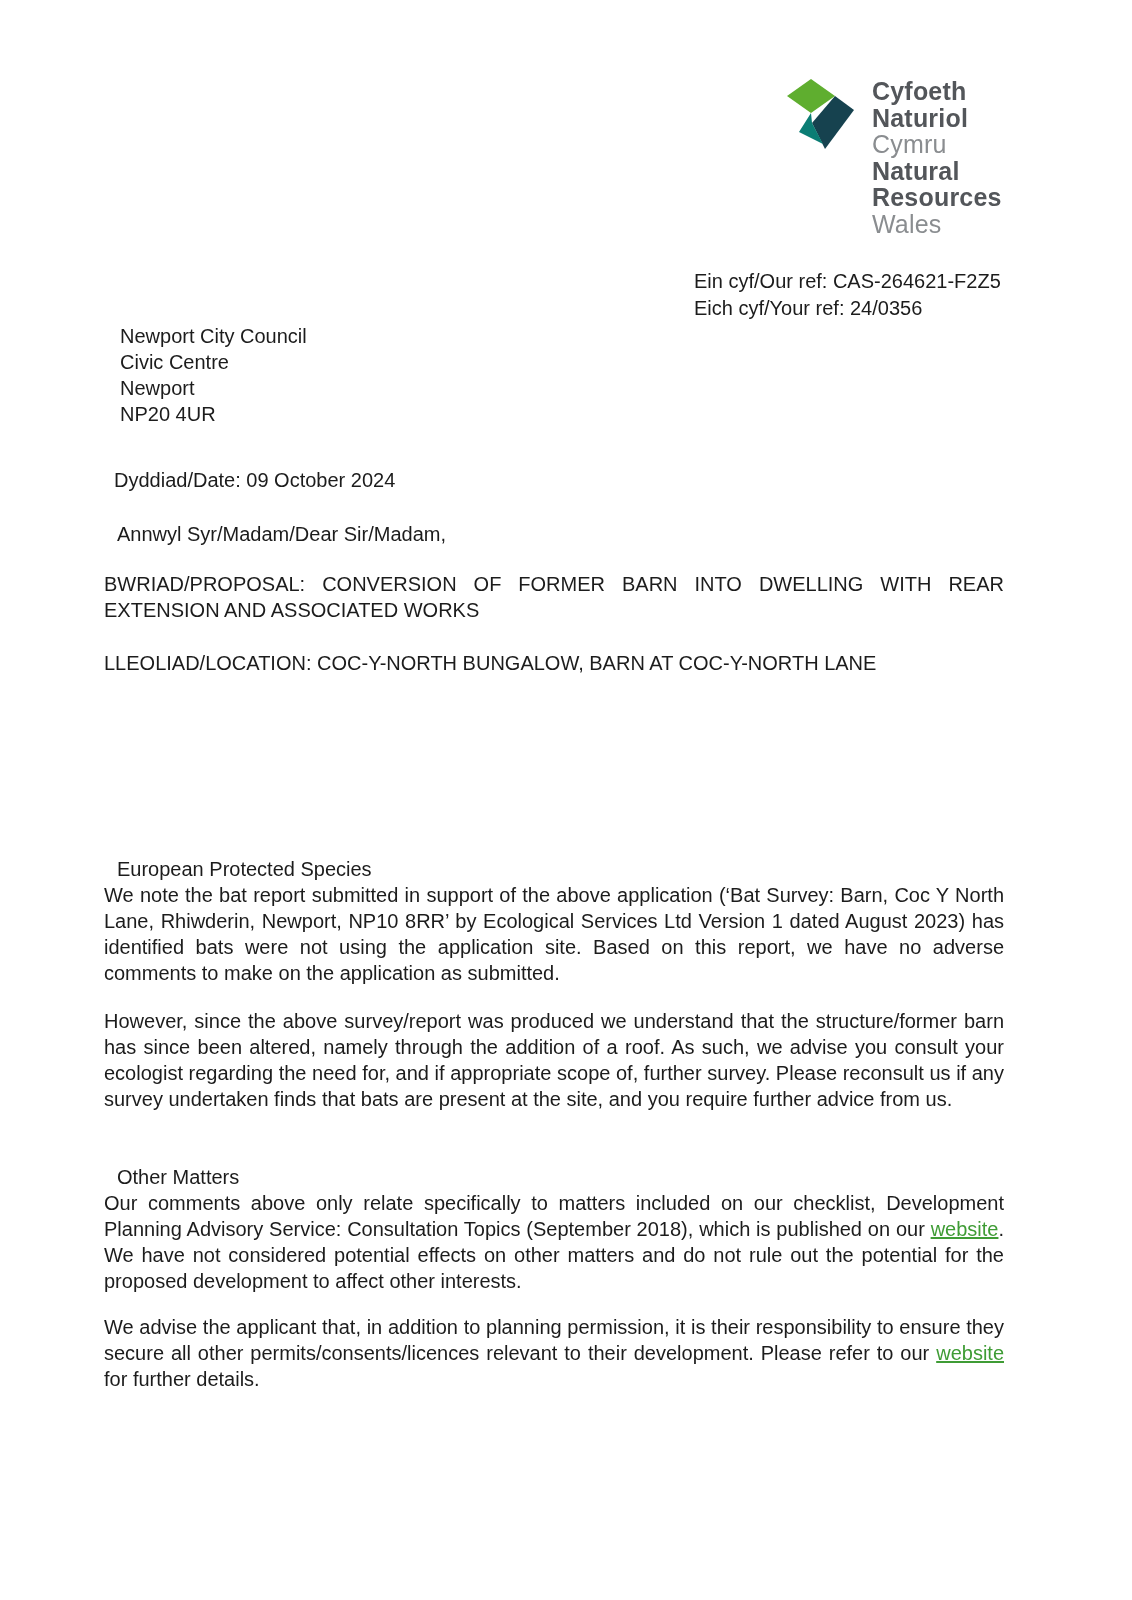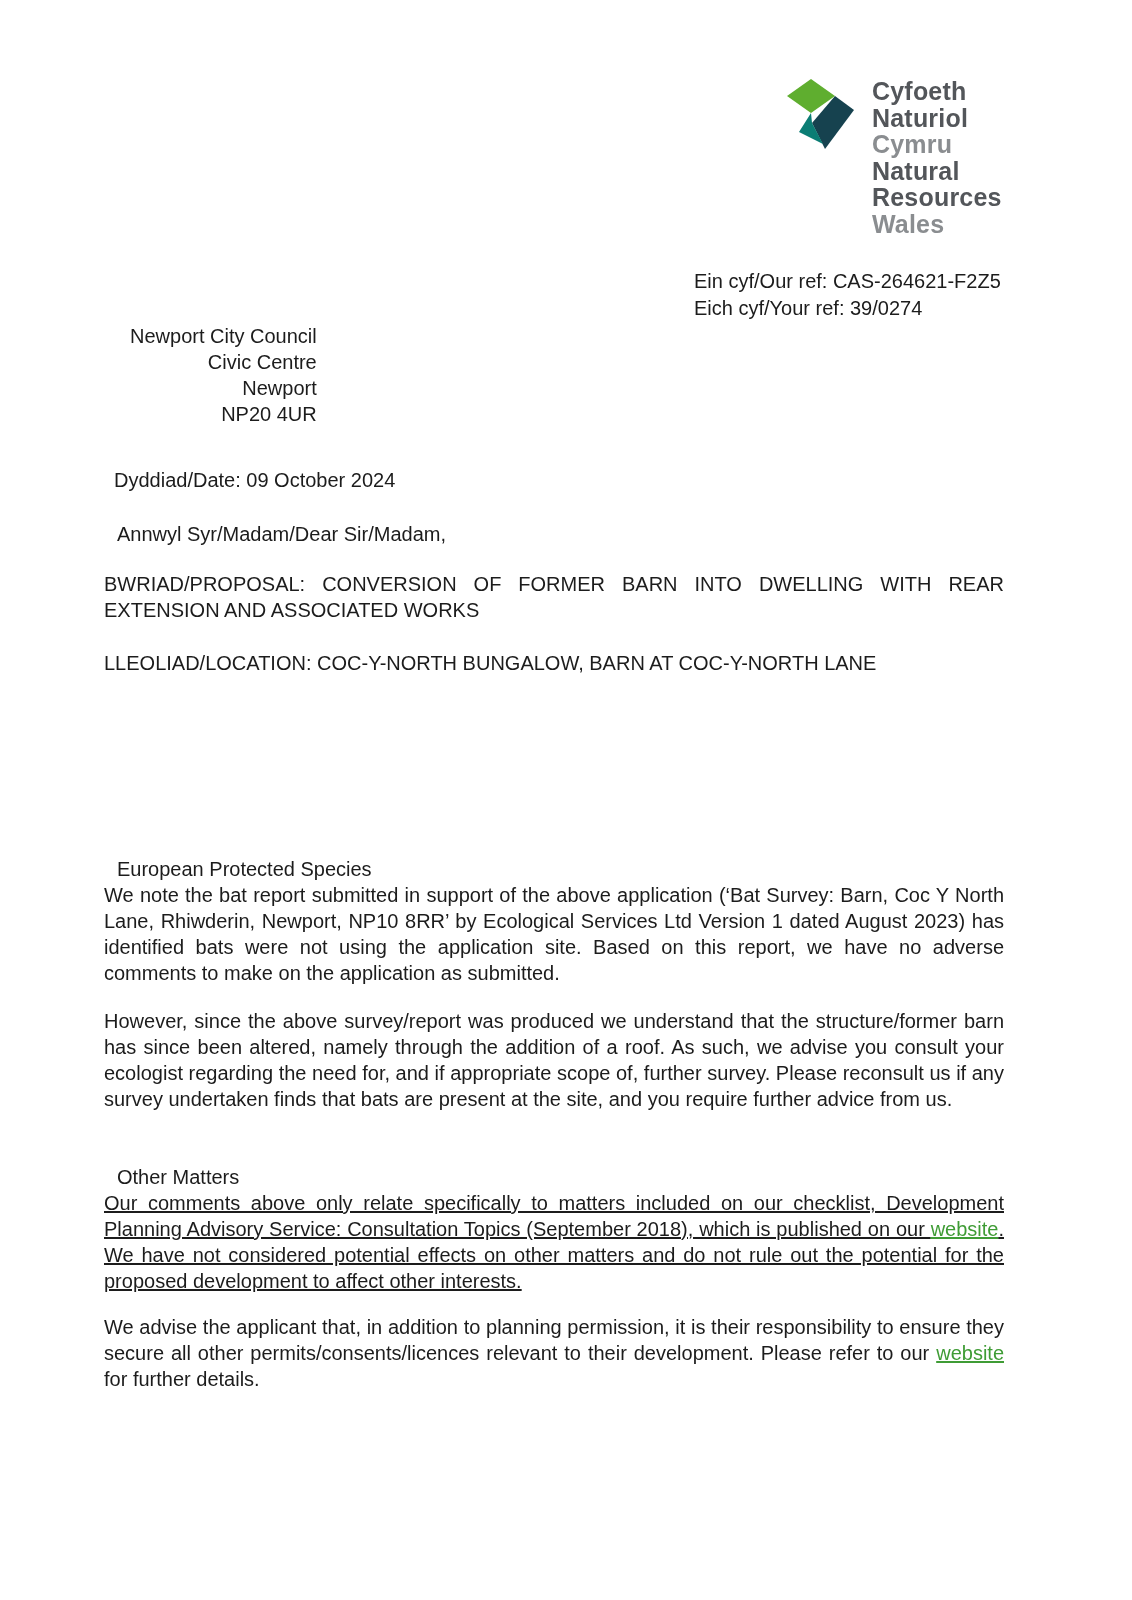--- a/index.html
+++ b/index.html
@@ -22,47 +22,47 @@
   .logo-mark { width: 68px; height: 72px; flex: 0 0 auto; }
   .wordmark { display: flex; flex-direction: column; }
   .wm-line {
     font-size: 25px;
     line-height: 26.5px;
     font-weight: bold;
     color: #53565a;
     letter-spacing: 0.2px;
     white-space: nowrap;
   }
-  .wm-light { font-weight: bold; color: #8a8d90; }
+  .wm-light { font-weight: normal; color: #8a8d90; }
 
   
   .refs { top: 252px; left: 684px; line-height: 27px; }
 
   
-  .recipient { top: 307px; left: 120px; line-height: 26px; text-align: right; }
+  .recipient { top: 307px; left: 110px; line-height: 26px; }
 
   .date-line { top: 453px; left: 104px; }
   .salutation { top: 507px; left: 107px; }
 
   .textblock {
     left: 94px;
     width: 900px;
     line-height: 26px;
     text-align: justify;
   }
   .subject-proposal { top: 555px; }
   .subject-location { top: 634px; }
   .para-1 { top: 682px; }
   .para-2 { top: 762px; }
   .heading { left: 107px; line-height: 26px; }
   .eps-heading { top: 840px; }
   .eps-p1 { top: 866px; }
   .eps-p2 { top: 992px; }
   .om-heading { top: 1148px; }
-  .om-p1 { top: 1174px; text-decoration: underline; }
+  .om-p1 { top: 1174px; }
   .om-p2 { top: 1298px; }
 
   a.green-link {
     color: #3f9c35;
     text-decoration: underline;
     cursor: pointer;
   }
 </style>
 </head>
 <body>
@@ -80,21 +80,21 @@
       <span class="wm-line">Naturiol</span>
       <span class="wm-line wm-light">Cymru</span>
       <span class="wm-line">Natural</span>
       <span class="wm-line">Resources</span>
       <span class="wm-line wm-light">Wales</span>
     </div>
   </div>
 
   <div class="abs refs">
     <div>Ein cyf/Our ref: CAS-264621-F2Z5</div>
-    <div>Eich cyf/Your ref: 39/0274</div>
+    <div>Eich cyf/Your ref: 24/0356</div>
   </div>
 
   <div class="abs recipient">
     <div>Newport City Council</div>
     <div>Civic Centre</div>
     <div>Newport</div>
     <div>NP20 4UR</div>
   </div>
 
   <div class="abs date-line">Dyddiad/Date: 09 October 2024</div>

